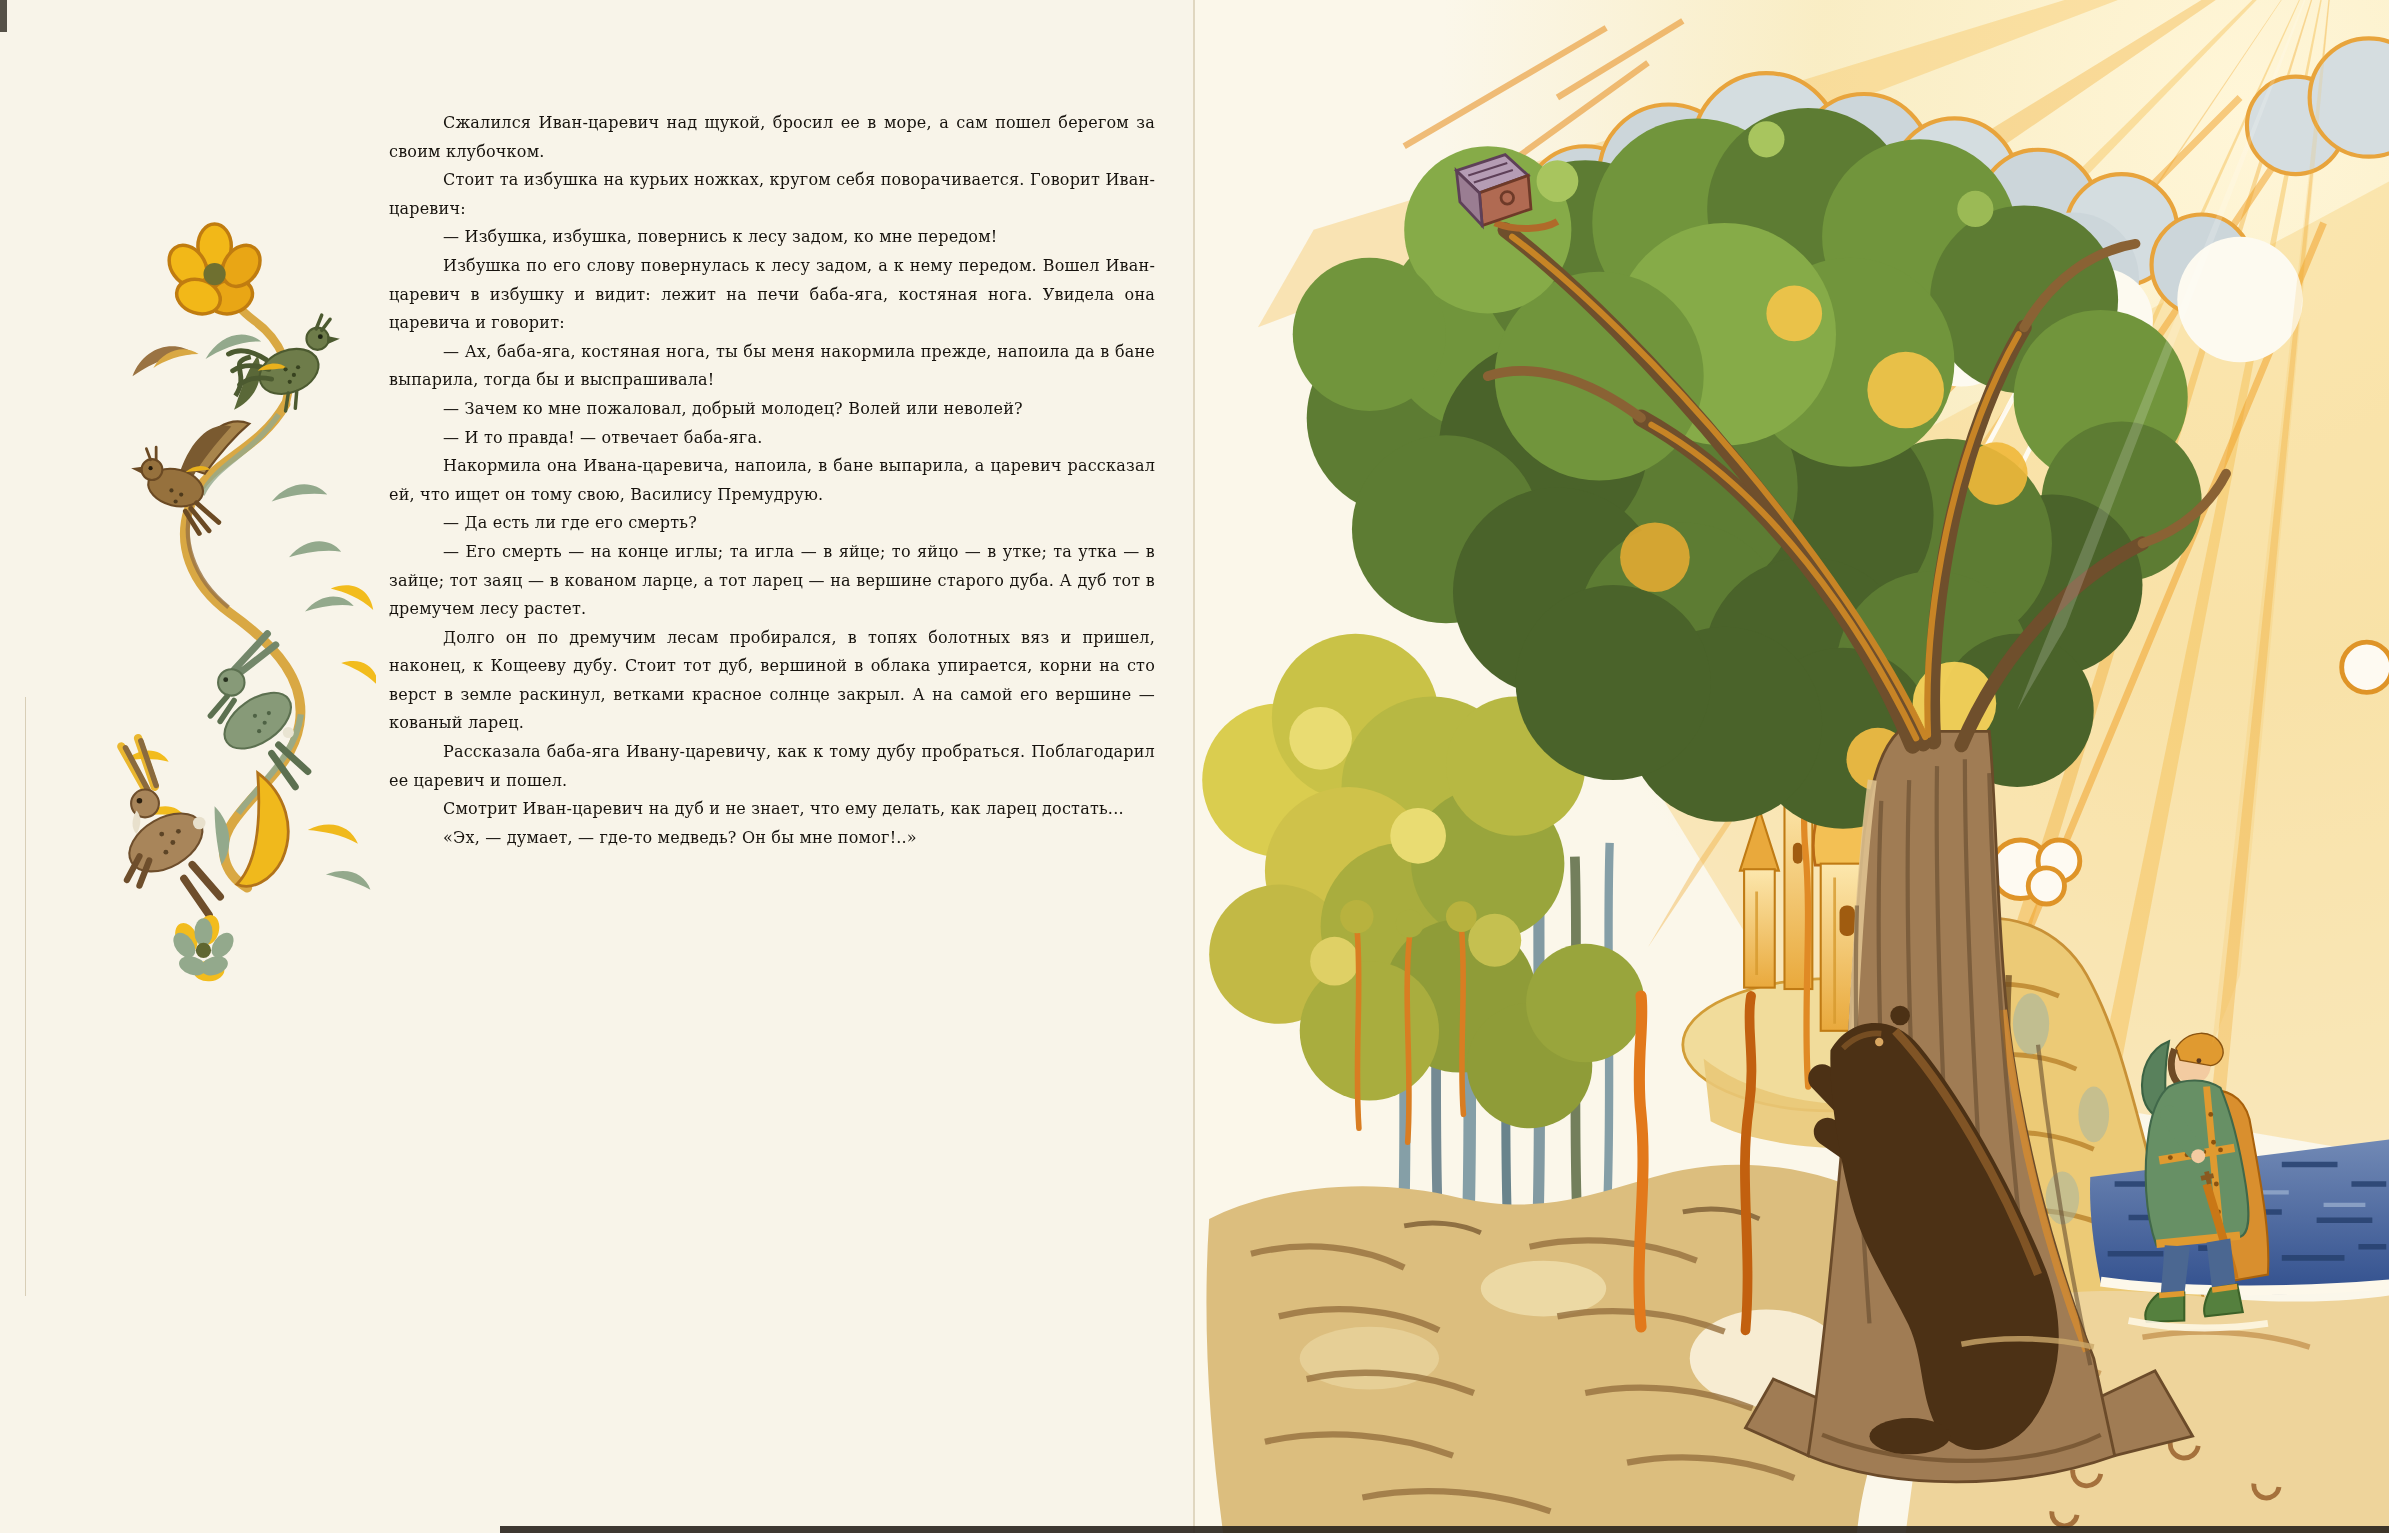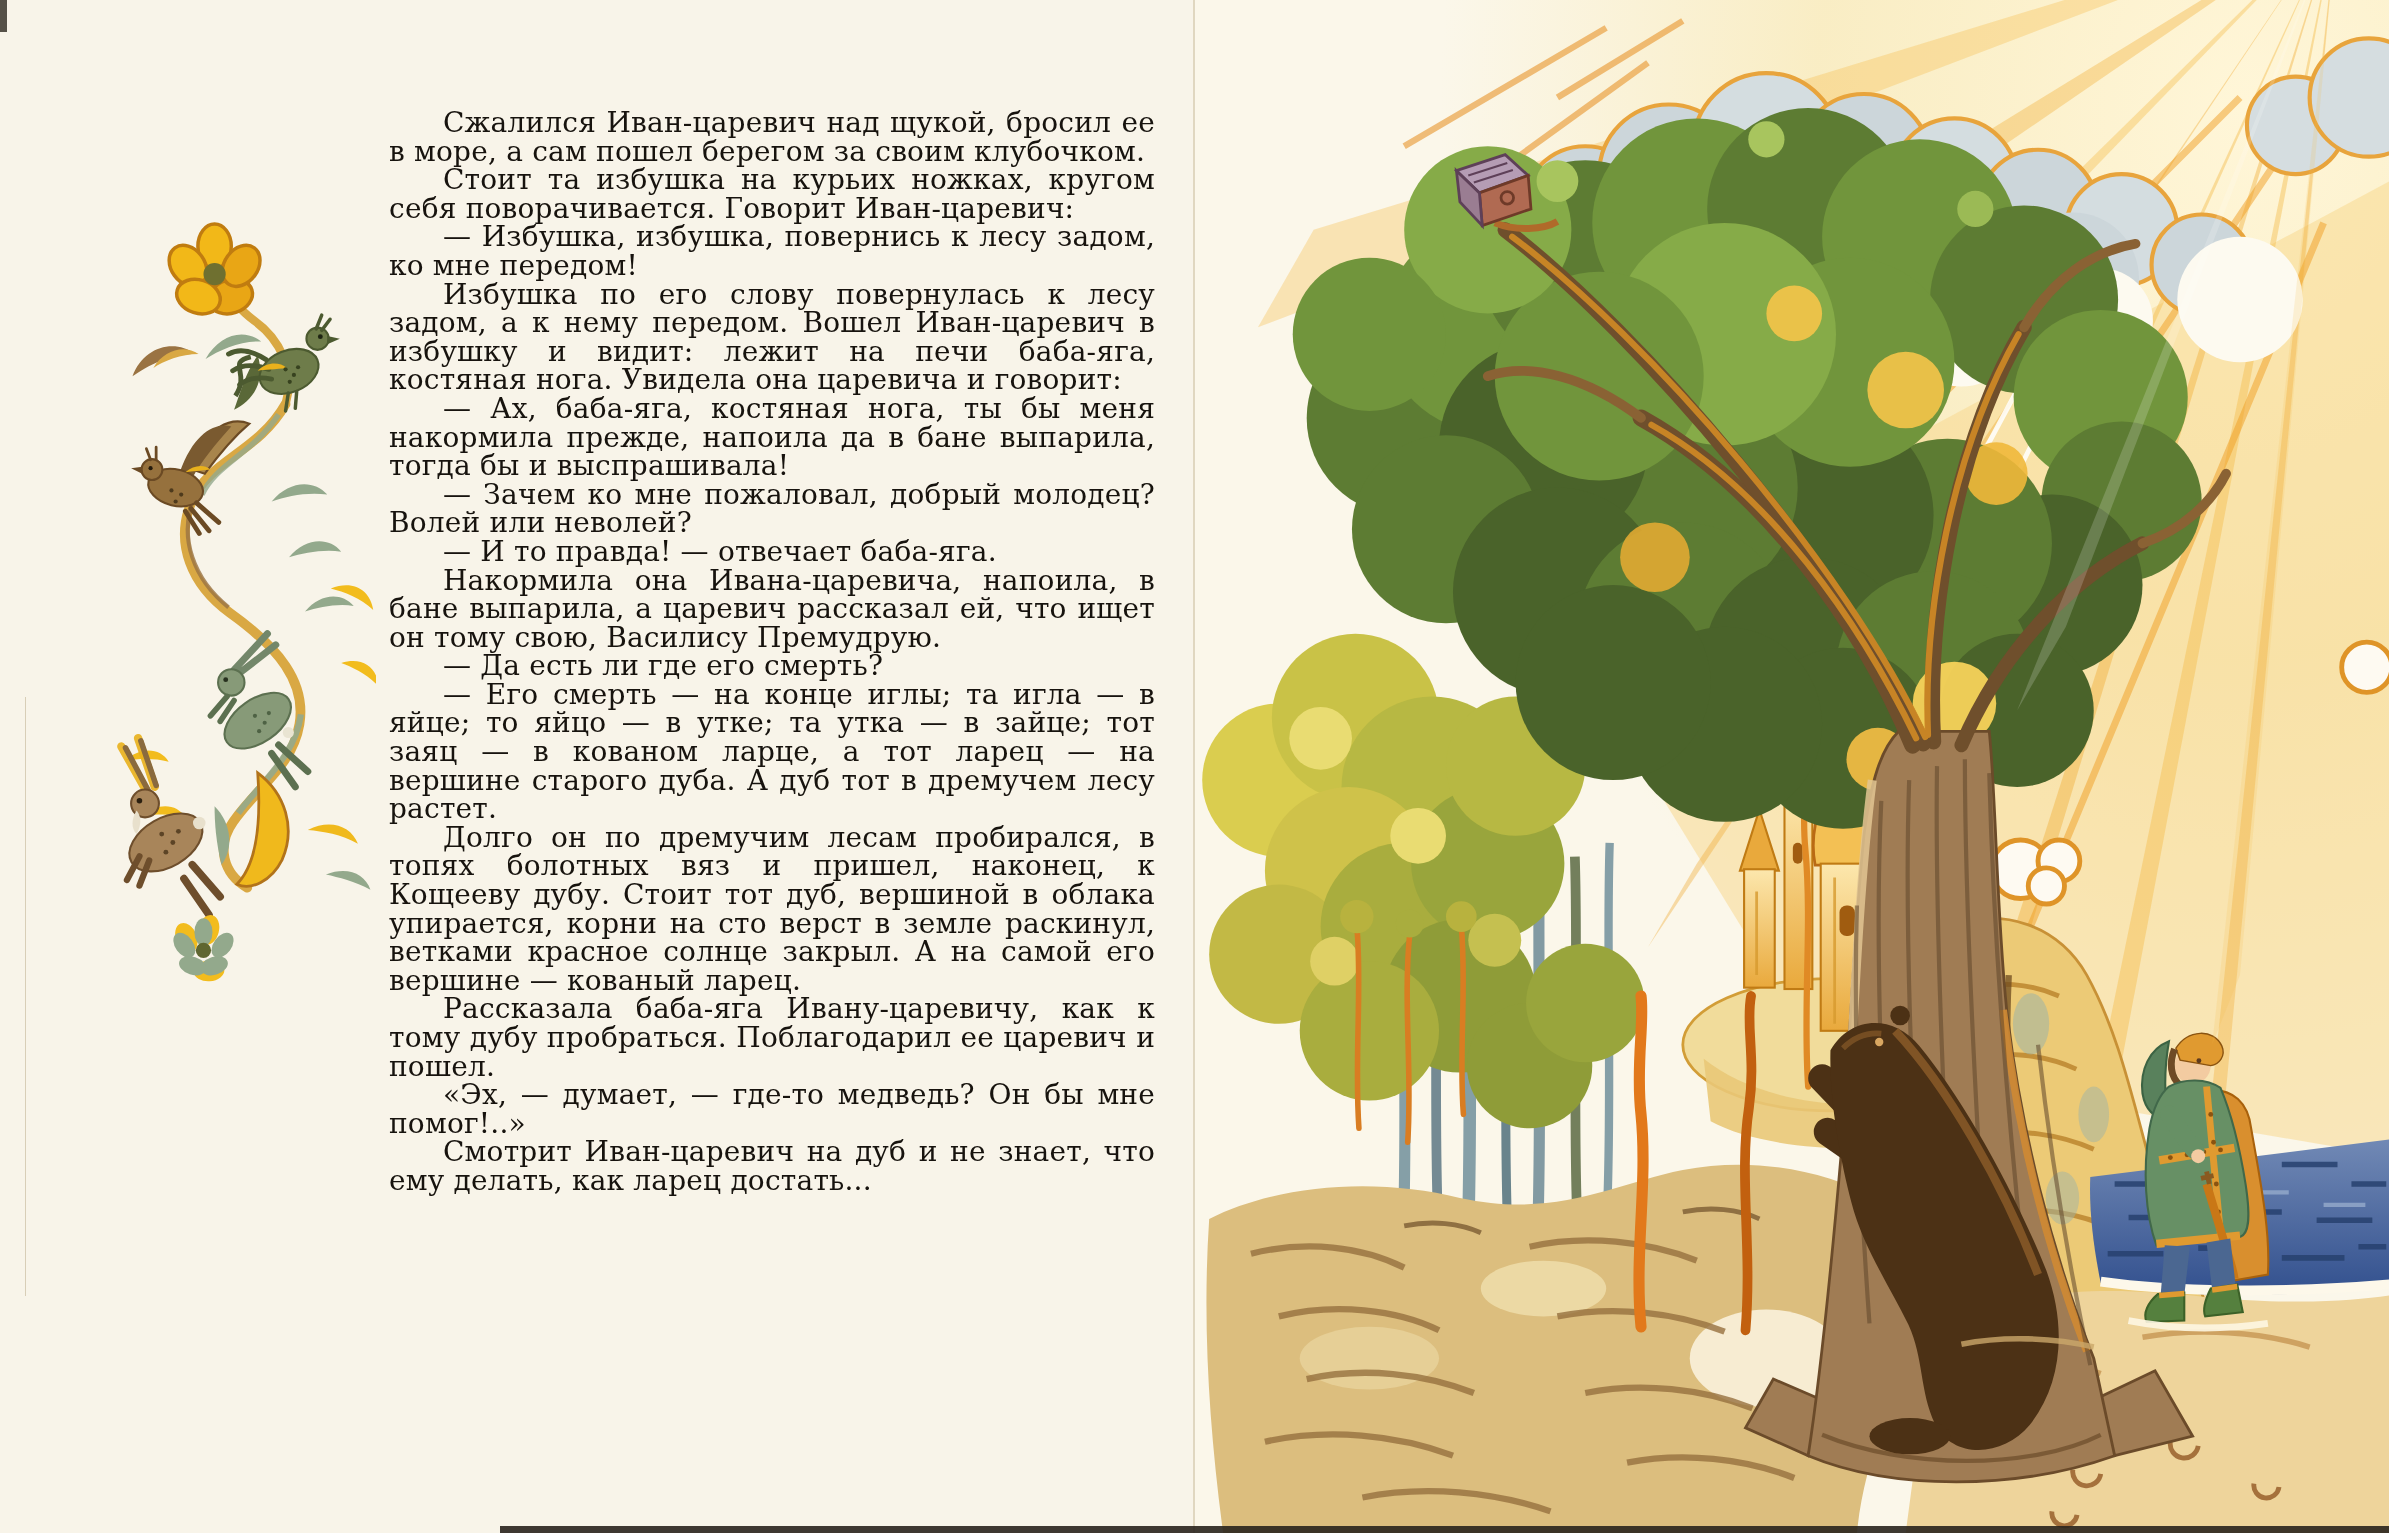--- a/index.html
+++ b/index.html
@@ -10,21 +10,21 @@
   }
   .page{position:absolute;top:0;height:1533px;}
   #left-page{left:0;width:1195px;background:#f8f4e9;}
   #right-page{left:1195px;width:1195px;background:#faf6ec;}
   .gutter{position:absolute;left:1193px;top:0;width:2.1px;height:1533px;background:#d6caae;opacity:.7;}
   .left-edge-mark{position:absolute;left:25px;top:697px;width:1.4px;height:599px;background:#cfc4aa;opacity:.8;}
   .corner-mark{position:absolute;left:0;top:0;width:7px;height:32px;background:#3a342b;opacity:.85;}
   .bottom-edge{position:absolute;left:500px;top:1526px;width:1889px;height:7.7px;background:#29241d;opacity:.9;}
   #text-block{
     position:absolute;left:389px;top:109px;width:766px;
-    font-size:28px;line-height:28.6px;color:#17130e;
+    font-size:16px;line-height:28.6px;color:#17130e;
     text-align:justify;letter-spacing:0.2px;
   }
   #text-block p{margin:0;text-indent:54px;}
   #ornament{position:absolute;left:49px;top:195px;width:327px;height:787px;}
   #illustration{position:absolute;left:0;top:0;width:1195px;height:1533px;}
 </style>
 </head>
 <body>
 
 <div class="page" id="left-page">
@@ -143,22 +143,22 @@
     <p>— Избушка, избушка, повернись к лесу задом, ко мне передом!</p>
     <p>Избушка по его слову повернулась к лесу задом, а к нему передом. Вошел Иван-царевич в избушку и видит: лежит на печи баба-яга, костяная нога. Увидела она царевича и говорит:</p>
     <p>— Ах, баба-яга, костяная нога, ты бы меня накормила прежде, напоила да в бане выпарила, тогда бы и выспрашивала!</p>
     <p>— Зачем ко мне пожаловал, добрый молодец? Волей или неволей?</p>
     <p>— И то правда! — отвечает баба-яга.</p>
     <p>Накормила она Ивана-царевича, напоила, в бане выпарила, а царевич рассказал ей, что ищет он тому свою, Василису Премудрую.</p>
     <p>— Да есть ли где его смерть?</p>
     <p>— Его смерть — на конце иглы; та игла — в яйце; то яйцо — в утке; та утка — в зайце; тот заяц — в кованом ларце, а тот ларец — на вершине старого дуба. А дуб тот в дремучем лесу растет.</p>
     <p>Долго он по дремучим лесам пробирался, в топях болотных вяз и пришел, наконец, к Кощееву дубу. Стоит тот дуб, вершиной в облака упирается, корни на сто верст в земле раскинул, ветками красное солнце закрыл. А на самой его вершине — кованый ларец.</p>
     <p>Рассказала баба-яга Ивану-царевичу, как к тому дубу пробраться. Поблагодарил ее царевич и пошел.</p>
+    <p>Смотрит Иван-царевич на дуб и не знает, что ему делать, как ларец достать...</p>
     <p>«Эх, — думает, — где-то медведь? Он бы мне помог!..»</p>
-    <p>Смотрит Иван-царевич на дуб и не знает, что ему делать, как ларец достать...</p>
   </div>
 </div>
 
 <div class="page" id="right-page">
   <svg id="illustration" viewBox="0 0 1715 2201" xmlns="http://www.w3.org/2000/svg">
     <defs>
       <radialGradient id="glow" cx="88%" cy="7%" r="90%">
         <stop offset="0%" stop-color="#fff6d8"></stop>
         <stop offset="40%" stop-color="#f9ecc0" stop-opacity=".9"></stop>
         <stop offset="75%" stop-color="#f9ecc0" stop-opacity="0"></stop>

